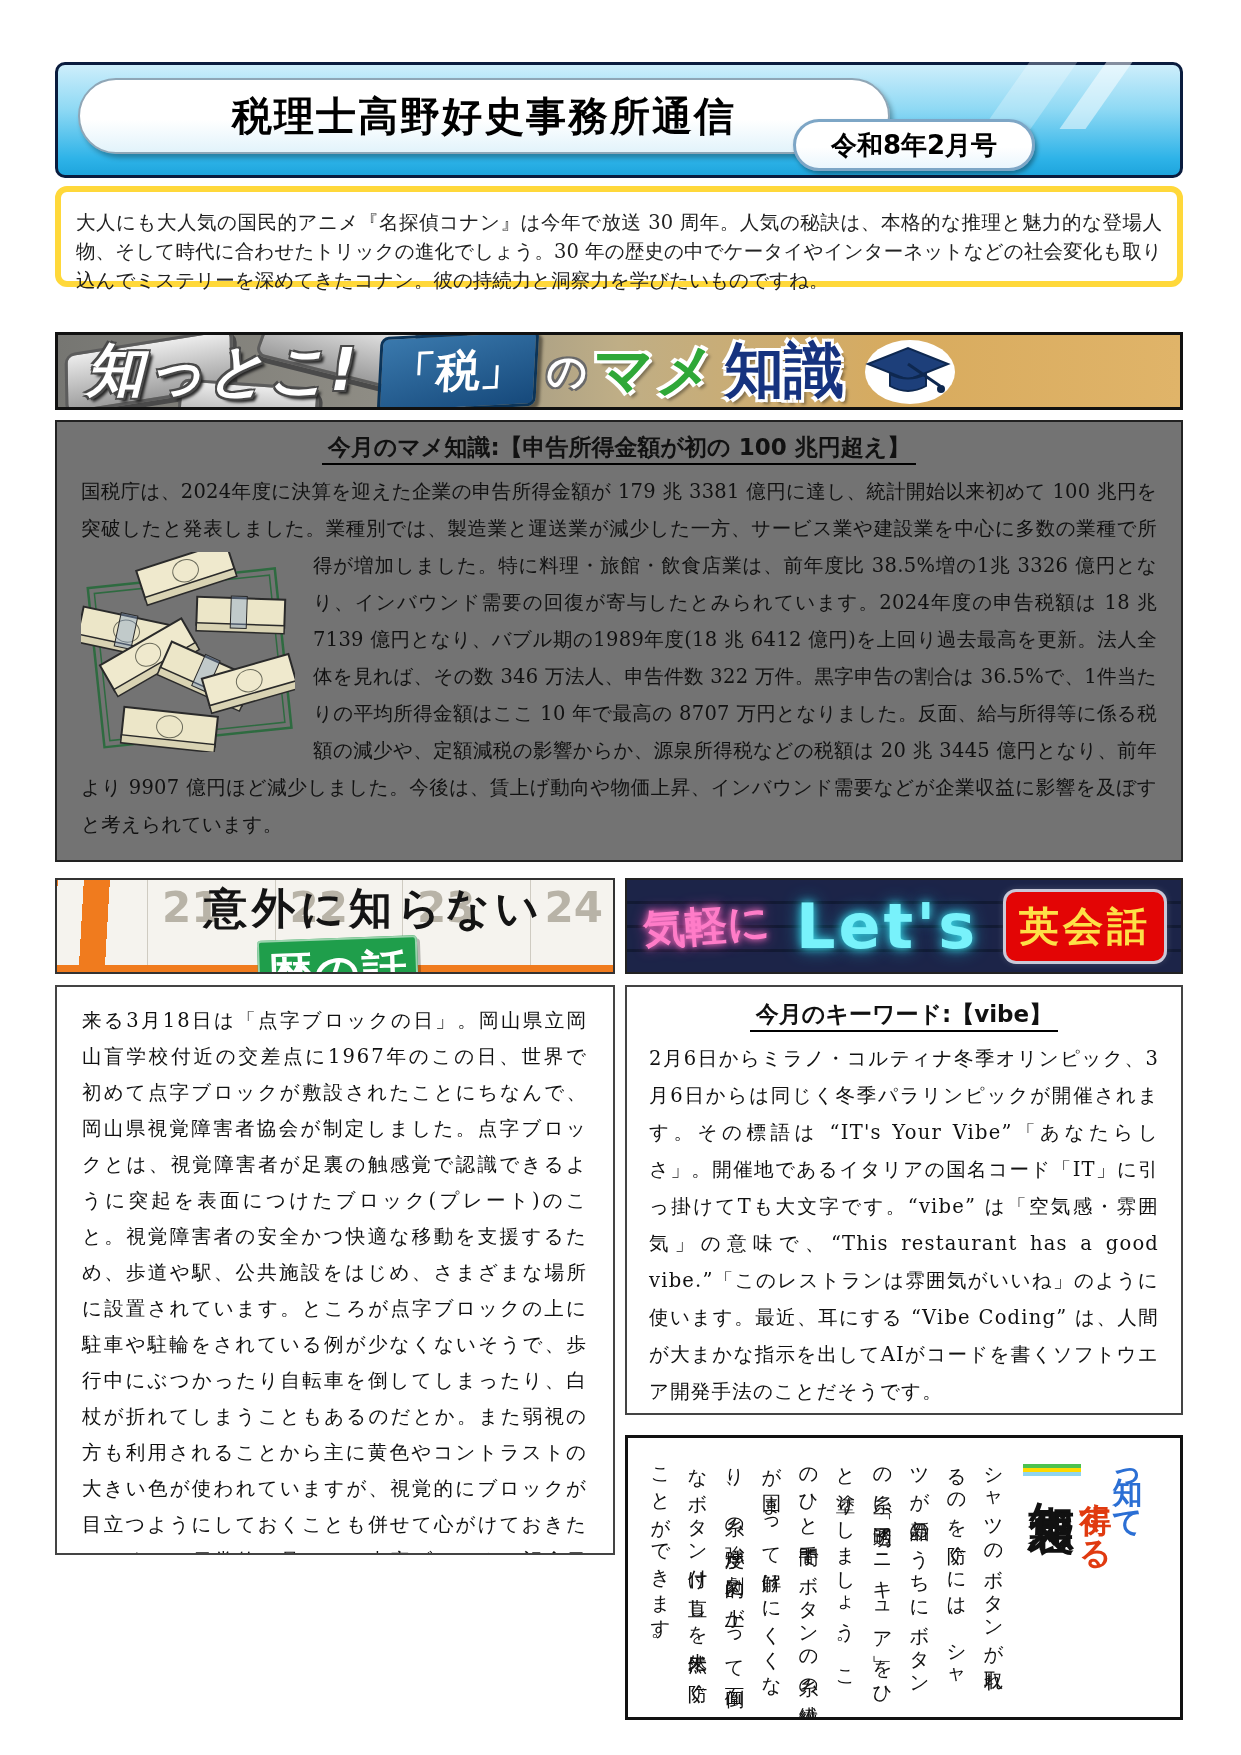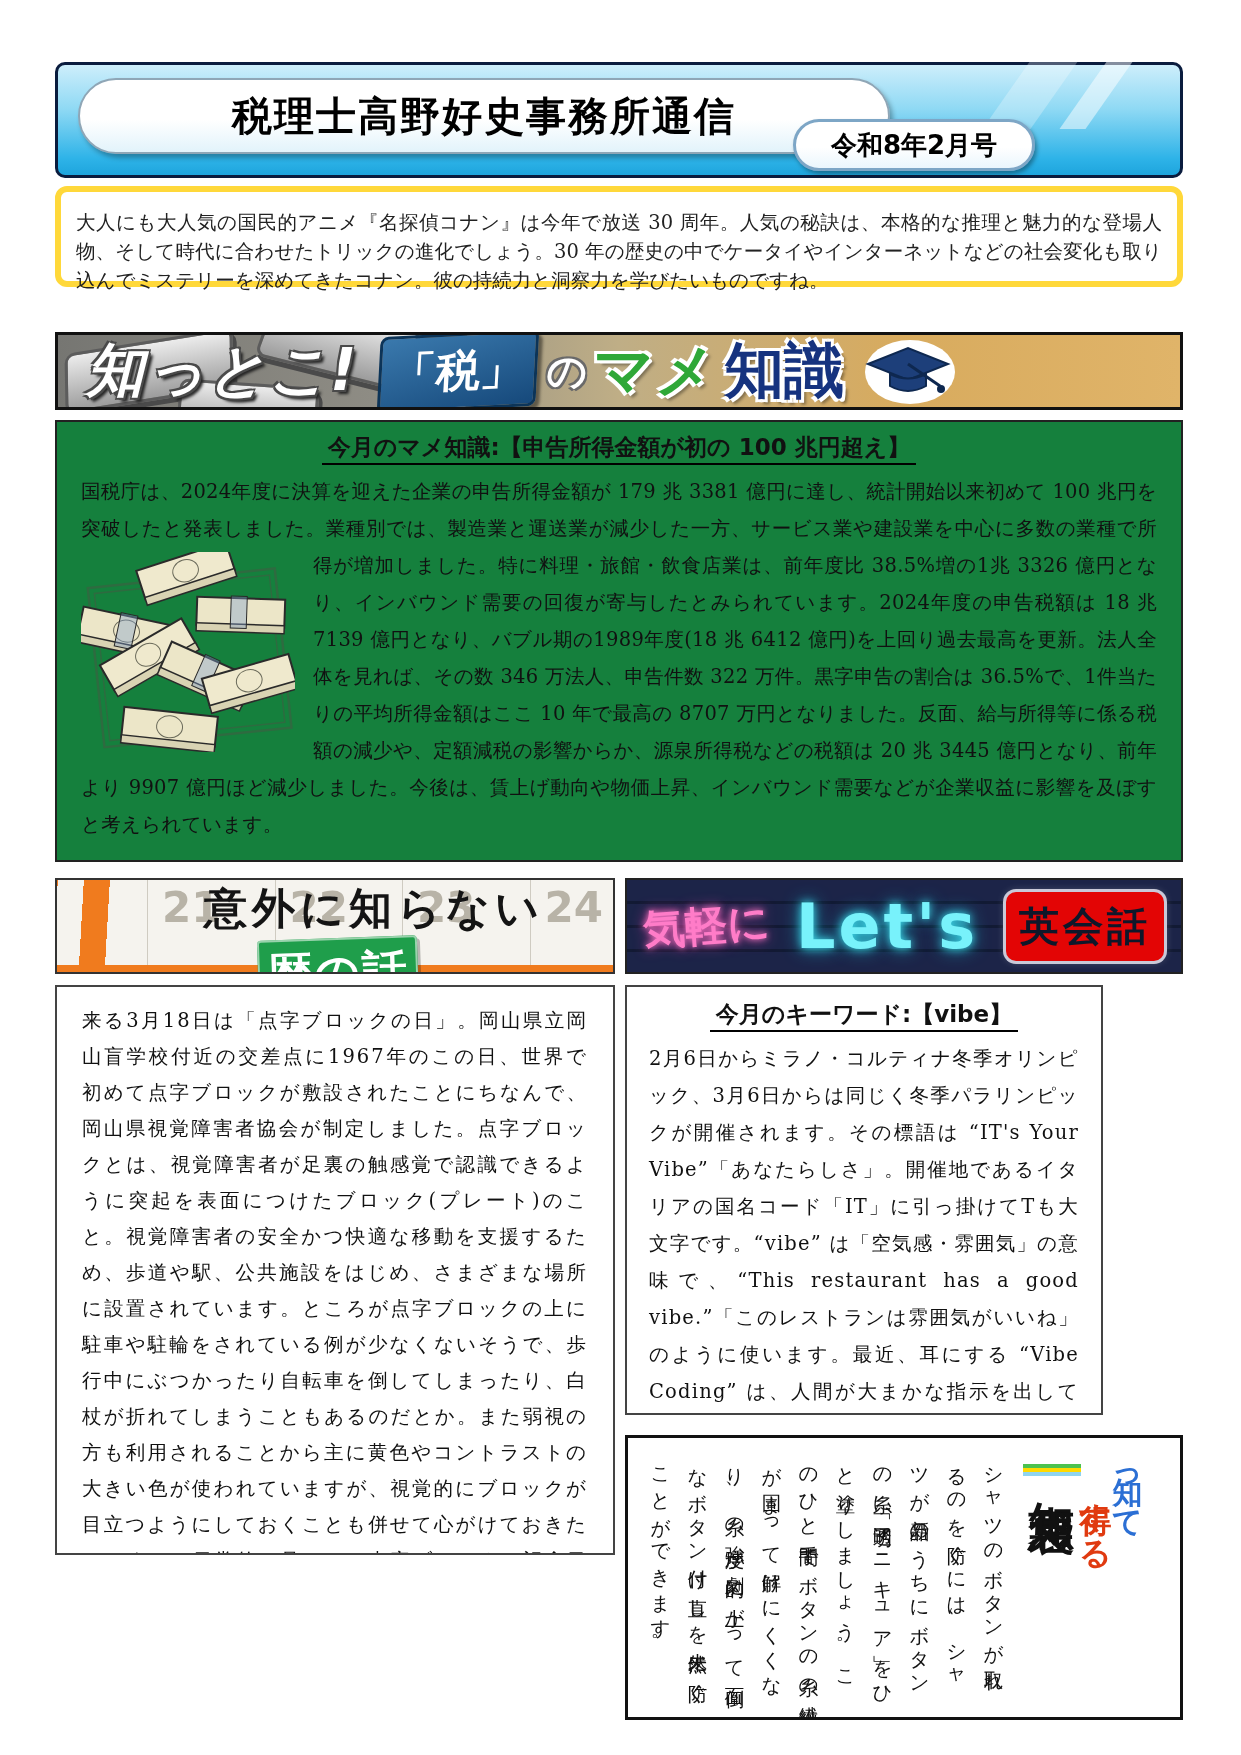--- a/index.html
+++ b/index.html
@@ -76,21 +76,21 @@
     text-shadow:-2px -2px 0 #6a6a6a,2px -2px 0 #6a6a6a,-2px 2px 0 #6a6a6a,2px 2px 0 #6a6a6a; }
   .b1-mame { font-size:60px; color:#2fa838;
     text-shadow:-3px -3px 0 #fff,3px -3px 0 #fff,-3px 3px 0 #fff,3px 3px 0 #fff,5px 5px 3px rgba(0,0,0,.35); }
   .b1-chishiki { margin-left:8px; font-size:60px; color:#16337f;
     text-shadow:-3px -3px 0 #fff,3px -3px 0 #fff,-3px 3px 0 #fff,3px 3px 0 #fff,5px 5px 3px rgba(0,0,0,.35); }
   .cap-wrap { position:relative; z-index:2; margin-left:16px; width:96px; height:70px; }
 
   
   .tax-article {
     position:absolute; left:55px; top:420px; width:1128px; height:442px;
-    border:2px solid #222; background:#15803d; padding:10px 24px 16px; overflow:hidden;
+    border:2px solid #222; background:#737373; padding:10px 24px 16px; overflow:hidden;
   }
   .sec-heading { text-align:center; font-family:"DejaVu Sans", sans-serif; font-weight:bold;
     font-size:23px; margin-bottom:10px; }
   .sec-heading .u { border-bottom:2px solid #000; padding:0 6px 3px; }
   .tax-body { font-size:19.5px; line-height:37px; text-align:justify; letter-spacing:.3px; }
   .money-fig { float:left; width:214px; height:200px; margin:5px 18px 4px 0; }
 
   
   .cal-banner {
     position:absolute; left:55px; top:878px; width:560px; height:96px;
@@ -117,35 +117,35 @@
     position:absolute; left:625px; top:878px; width:558px; height:96px;
     border:2px solid #222; overflow:hidden; display:flex; align-items:center;
     background:repeating-linear-gradient(180deg,#1c2448 0 21px,#121a34 21px 24px),#18203f;
   }
   .eng-w1 { margin-left:16px; font-family:"DejaVu Sans", sans-serif; font-weight:bold;
     font-size:42px; color:#ff7cc8; transform:rotate(-4deg);
     text-shadow:0 0 6px #ff7cc8,0 0 14px #d43a9a; }
   .eng-w2 { margin-left:26px; font-family:"DejaVu Sans", sans-serif; font-weight:bold;
     font-size:62px; color:#78f2fb; letter-spacing:3px;
     text-shadow:0 0 8px #3ed8e8,0 0 18px #1aa8c0; }
-  .eng-w3 { margin-left:28px; background:#e30505; color:#0f172a;
+  .eng-w3 { margin-left:28px; background:#e30505; color:#fde047;
     font-family:"DejaVu Sans", sans-serif; font-weight:900; font-size:40px; letter-spacing:4px;
     padding:7px 13px; border-radius:10px;
     box-shadow:0 0 0 3px #c9c9d8, 0 0 10px rgba(255,255,255,.35); }
 
   
   .cal-article {
     position:absolute; left:55px; top:985px; width:560px; height:570px;
     border:2px solid #444; background:#fff; padding:16px 25px; overflow:hidden;
   }
   .cal-body { font-size:19.5px; line-height:36px; text-align:justify; letter-spacing:2px; }
 
   
   .eng-article {
-    position:absolute; left:625px; top:985px; width:478px; height:430px;
+    position:absolute; left:625px; top:985px; width:558px; height:430px;
     border:2px solid #444; background:#fff; padding:12px 22px; overflow:hidden;
   }
   .eng-body { font-size:19.5px; line-height:37px; text-align:justify; letter-spacing:1.2px; }
 
   
   .tips-box {
     position:absolute; left:625px; top:1435px; width:558px; height:285px;
     border:3px solid #111; background:#fff;
   }
   .tips-inner { writing-mode:vertical-rl; height:100%; padding:16px 14px; overflow:hidden; }

